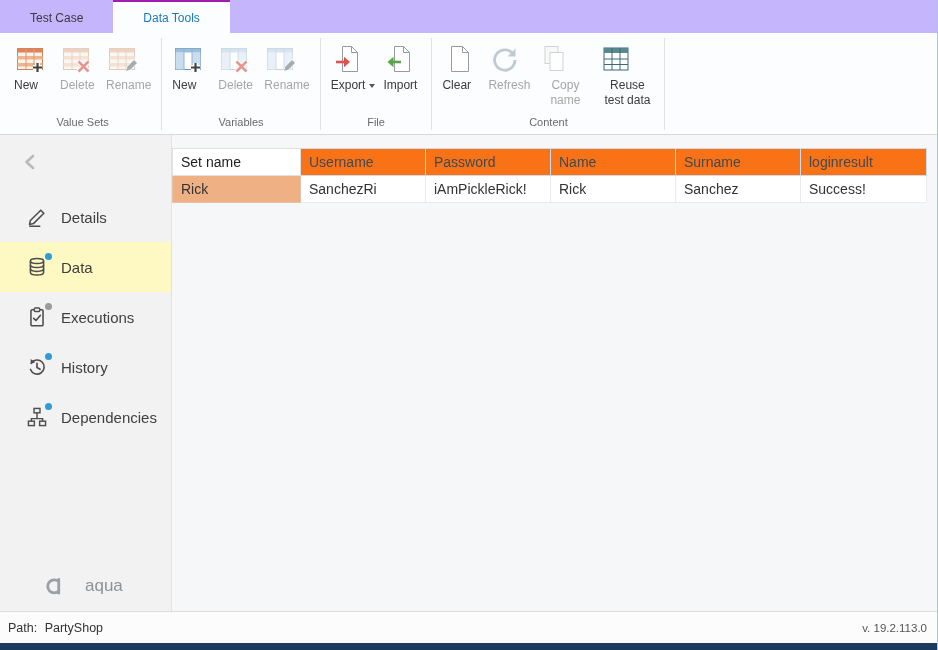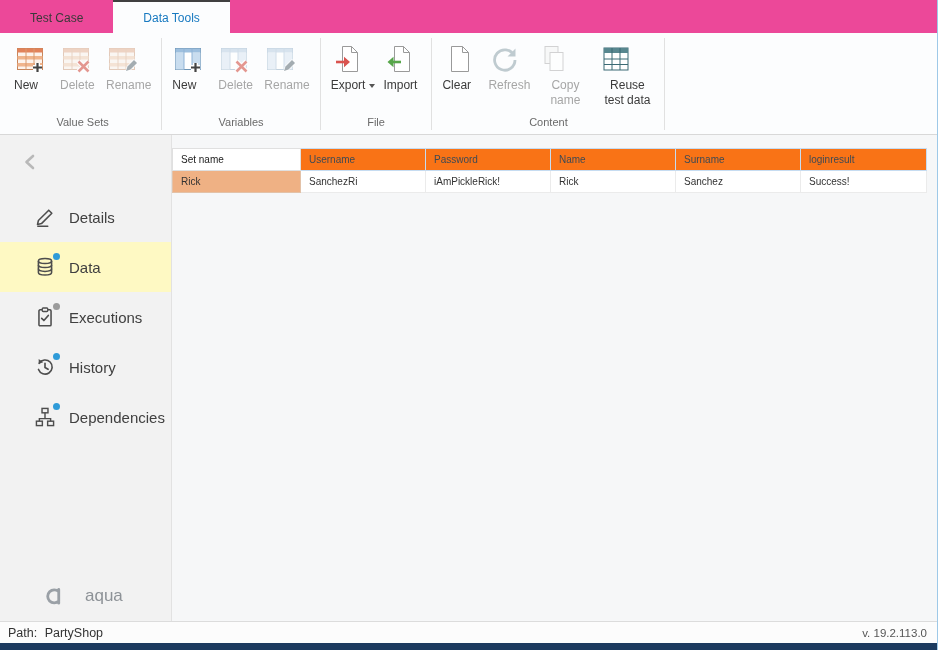--- a/index.html
+++ b/index.html
@@ -1,65 +1,65 @@
 <!DOCTYPE html>
 <html><head>
 <meta charset="utf-8">
 <style>
   * { box-sizing: border-box; margin: 0; padding: 0; }
   html,body { width:938px; height:650px; overflow:hidden; }
   body { font-family:"Liberation Sans", sans-serif; background:#fff; color:#333; }
   .app { width:938px; height:650px; display:flex; flex-direction:column; border-right:1px solid #9ec9e8; }
 
   
-  .tabbar { height:33px; background:#ec4899; display:flex; align-items:stretch; flex:0 0 auto; }
+  .tabbar { height:33px; background:#c4b5fd; display:flex; align-items:stretch; flex:0 0 auto; }
   .tab { padding:0 30px; display:flex; align-items:center; font-size:12px; color:#3a3a3a; cursor:pointer; border-top:2px solid transparent; }
-  .tab.active { background:#fcfdfe; color:#1779c0; border-top:2px solid #404040; }
+  .tab.active { background:#fcfdfe; color:#1779c0; border-top:2px solid #a21caf; }
 
   
   .ribbon { height:102px; background:#fcfdfe; border-bottom:1px solid #d8d8d8; display:flex; align-items:stretch; padding-left:4px; flex:0 0 auto; }
   .rgroup { display:flex; flex-direction:column; padding:0 6px; }
   .rbuttons { flex:1; display:flex; align-items:flex-start; padding-top:7px; }
   .rbtn { display:flex; flex-direction:column; align-items:flex-start; min-width:46px; max-width:62px; padding:3px 4px; border-radius:3px; cursor:pointer; }
   .rbtn .ric { width:32px; height:32px; flex:0 0 auto; }
   .rbtn .rlabel { font-size:12px; color:#3b3b3b; margin-top:3px; text-align:center; line-height:1.25; white-space:pre-line; }
   .rbtn.disabled { cursor:default; }
   .rbtn.disabled .rlabel { color:#a6a6a6; }
   .rbtn.disabled .ric { opacity:.55; }
   .rgroup-label { text-align:center; font-size:11px; color:#6a6a6a; padding:3px 0 6px; }
   .rsep { width:1px; background:#e1e1e1; margin:5px 0 4px; flex:0 0 auto; }
   .caret { display:inline-block; width:0; height:0; border-left:3.5px solid transparent; border-right:3.5px solid transparent; border-top:4px solid #555; margin-left:4px; vertical-align:middle; }
 
   
   .bodyrow { flex:1; display:flex; min-height:0; }
   .sidebar { width:172px; background:#f2f2f2; border-right:1px solid #e2e2e2; position:relative; flex:0 0 auto; }
   .back { height:34px; margin-top:10px; display:flex; align-items:center; padding-left:22px; cursor:pointer; }
   .nav { margin-top:13px; }
-  .side-item { height:50px; display:flex; align-items:center; padding-left:34px; cursor:pointer; position:relative; }
+  .side-item { height:50px; display:flex; align-items:center; padding-left:26px; cursor:pointer; position:relative; }
   .side-item.selected { background:#fef9c3; }
   .sicon { width:22px; height:22px; position:relative; margin-right:13px; flex:0 0 auto; }
   .sicon svg { width:22px; height:22px; }
   .slabel { font-size:15px; color:#404040; }
   .dot { position:absolute; top:-3px; right:-4px; width:7px; height:7px; border-radius:50%; }
   .dot.blue { background:#2f9bd8; }
   .dot.gray { background:#9b9b9b; }
   .logo { position:absolute; bottom:12px; left:40px; display:flex; align-items:center; gap:19px; }
   .logo-text { font-size:17px; color:#8d9297; }
 
   
   .main { flex:1; background:#f6f7f8; padding-top:13px; min-width:0; }
-  table.grid { border-collapse:collapse; font-size:10px; table-layout:fixed; }
+  table.grid { border-collapse:collapse; font-size:14px; table-layout:fixed; }
   table.grid th, table.grid td { padding:5px 8px; text-align:left; font-weight:normal; overflow:hidden; white-space:nowrap; }
   th.hdr-blue { background:#f97316; color:#3f4a54; border:1px solid #c6dcf1; }
   th.hdr-white { background:#ffffff; color:#222; border:1px solid #e0e0e0; }
   td.cell { background:#fff; border:1px solid #ebebeb; color:#333; }
   td.orange { background:#efb184; border:1px solid #e3c2a8; color:#333; }
 
   
-  .statusbar { height:22px; background:#fcfcfc; border-top:1px solid #dcdcdc; display:flex; align-items:center; justify-content:space-between; padding:0 10px 0 8px; font-size:12.5px; color:#333; flex:0 0 auto; }
+  .statusbar { height:32px; background:#fcfcfc; border-top:1px solid #dcdcdc; display:flex; align-items:center; justify-content:space-between; padding:0 10px 0 8px; font-size:12.5px; color:#333; flex:0 0 auto; }
   .version { font-size:11.5px; color:#555; }
   .bottomstrip { height:7px; background:#1c3a5e; flex:0 0 auto; }
   .pathline span { margin-right:4px; }
 </style>
 </head>
 <body>
 
 <div class="app">
 
   <div class="tabbar">

